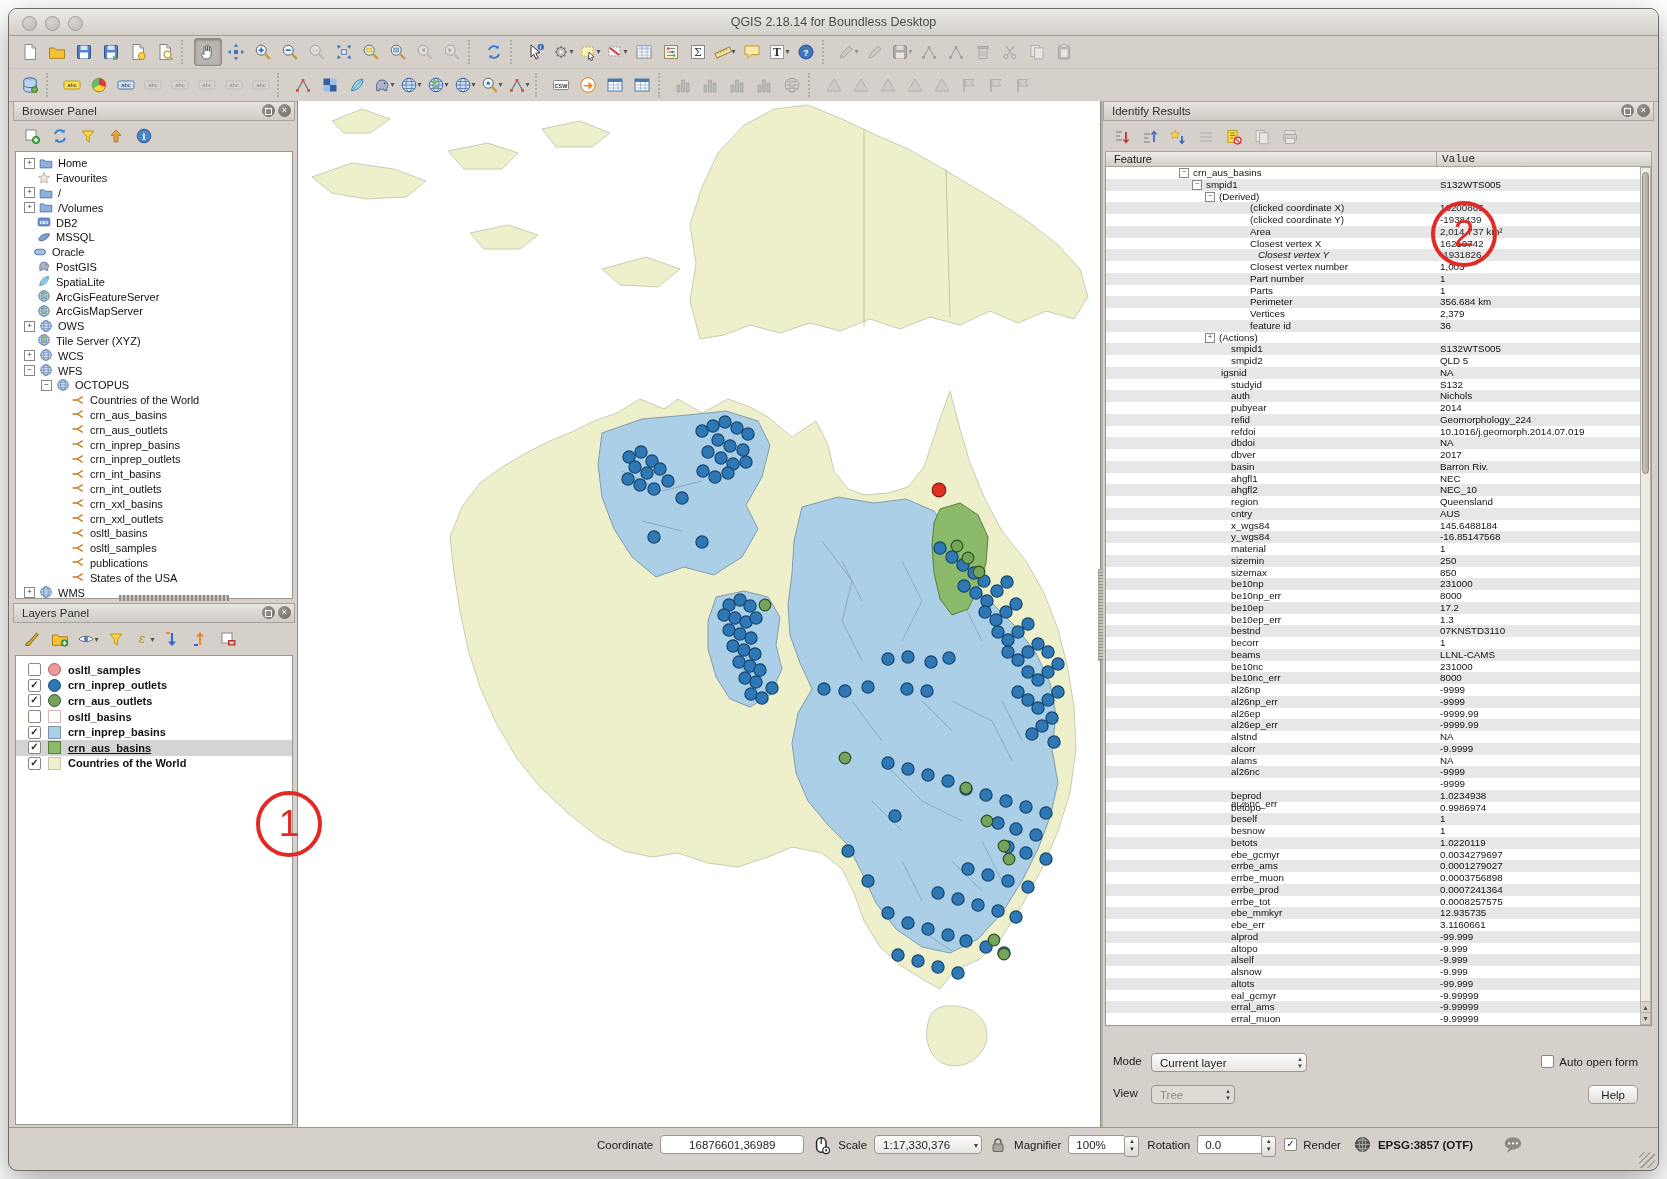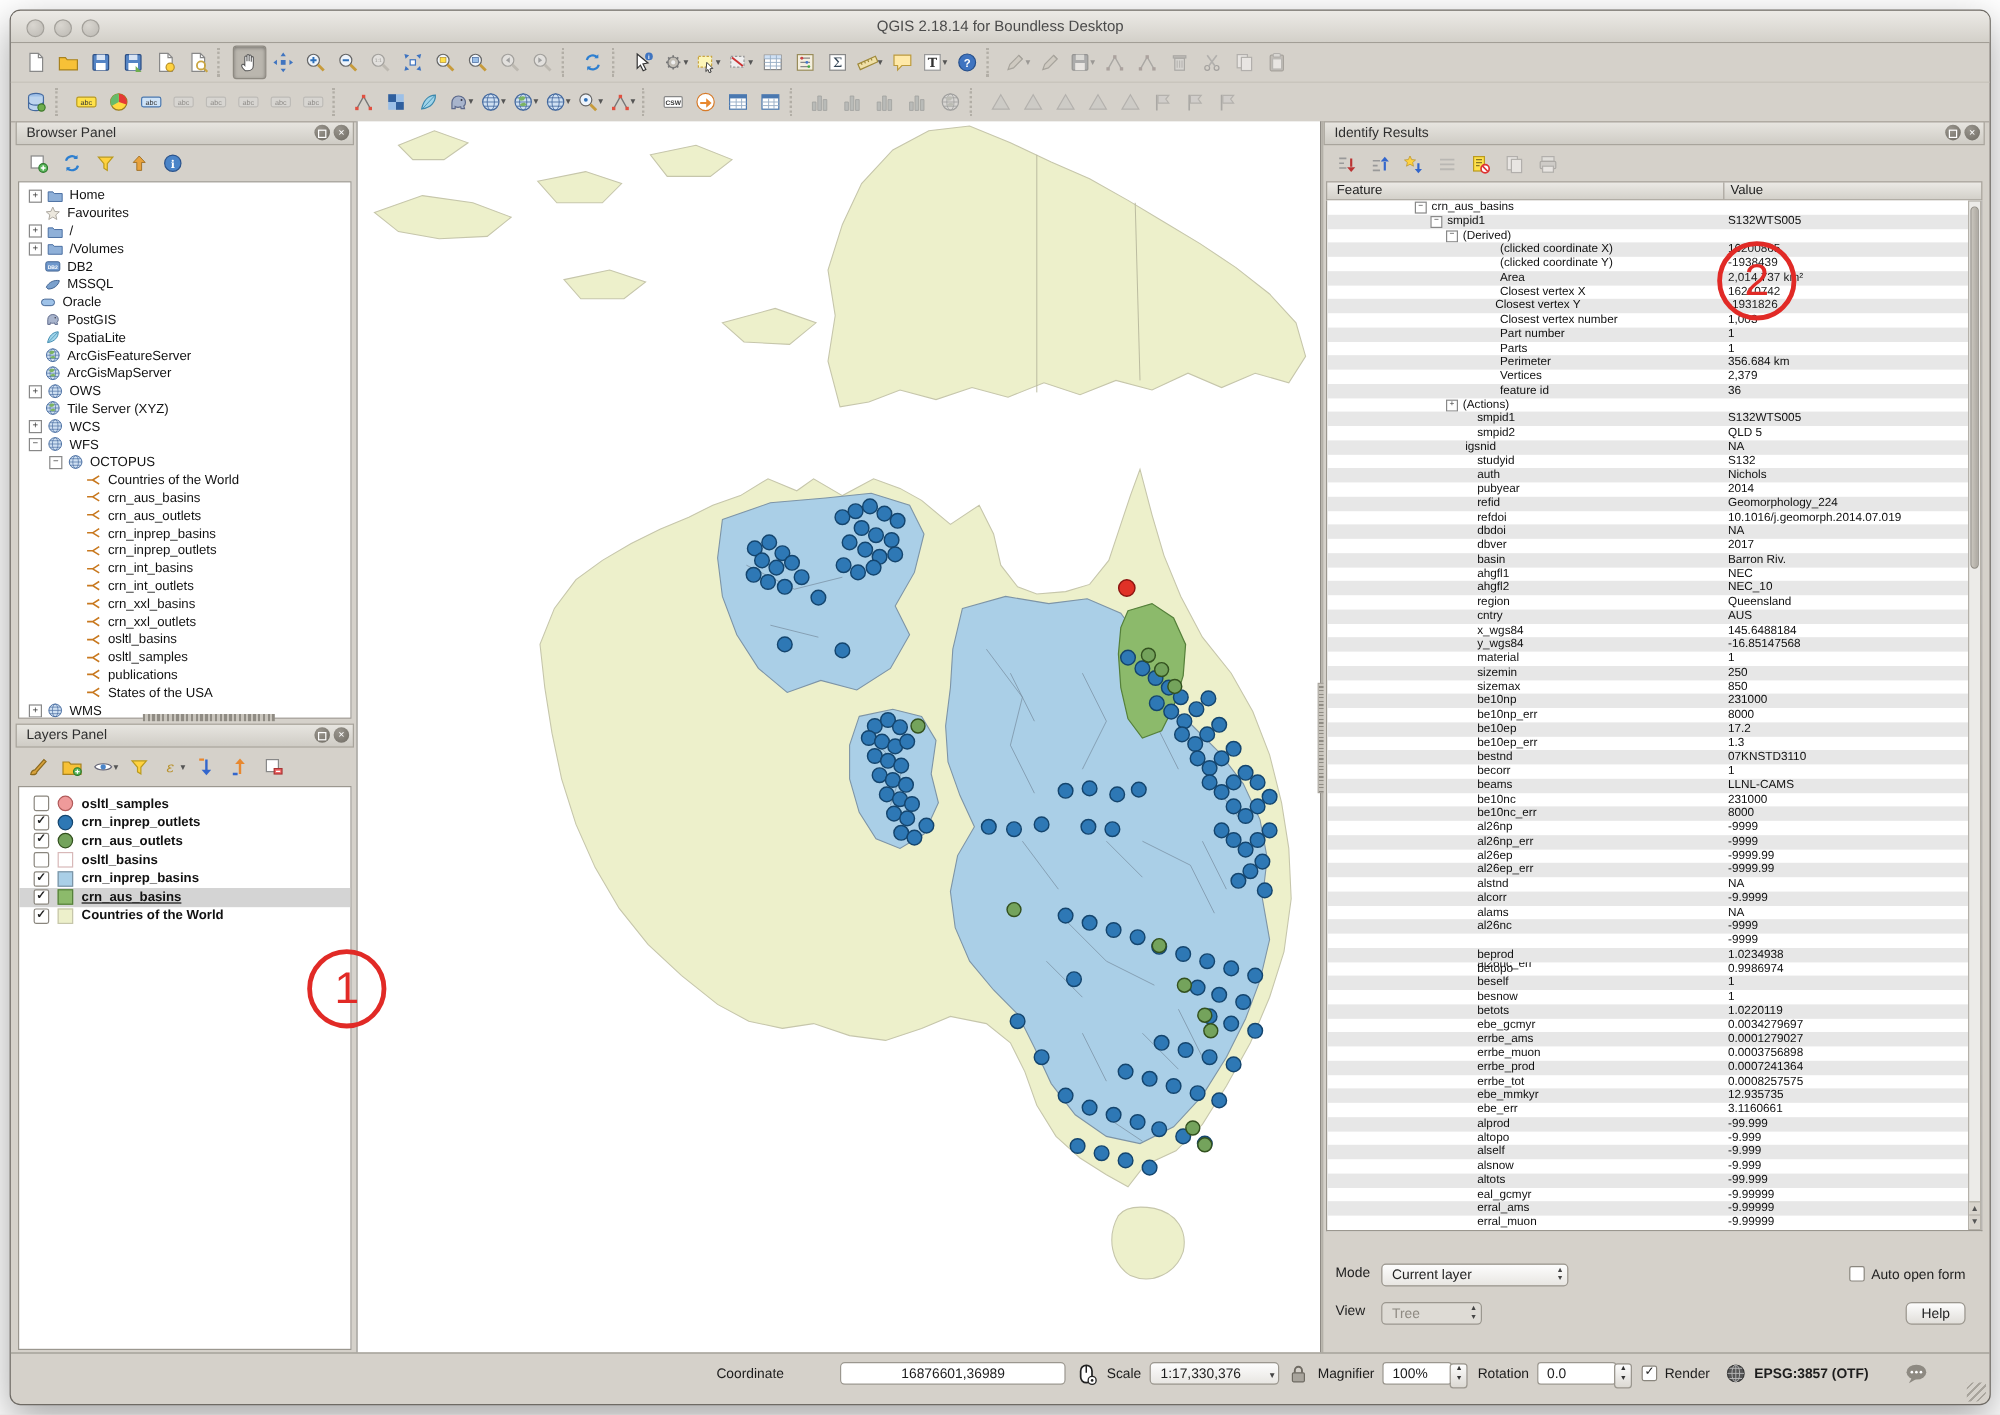--- a/index.html
+++ b/index.html
@@ -51,21 +51,21 @@
   .swatch{width:13px;height:13px;margin-right:7px;flex:0 0 auto;box-sizing:border-box;}
   .sw-circle{border-radius:50%;}
   
   #map{position:absolute;left:288px;top:92px;width:804px;height:1026px;background:#fff;
        border-left:1px solid #8e8a84;border-right:1px solid #8e8a84;box-sizing:border-box;}
   
   #identify{left:1094px;top:92px;right:4px;height:1026px;}
   .iheader{position:absolute;left:2px;right:2px;top:50px;height:16px;background:linear-gradient(#eceae6,#d3d0c9);
            border:1px solid #a8a49c;font-size:11px;color:#222;box-sizing:border-box;}
   .iheader .h1{position:absolute;left:8px;top:1px;}
-  .iheader .h2{position:absolute;left:336px;top:1px;}
+  .iheader .h2{position:absolute;left:336px;top:1px;font-family:Liberation Mono, monospace;}
   .iheader .hdiv{position:absolute;left:330px;top:0;bottom:0;width:1px;background:#a8a49c;}
   #irows{position:absolute;left:2px;right:2px;top:66px;height:858px;background:#fff;
          border:1px solid #9b978f;border-top:none;overflow:hidden;}
   .irow{position:relative;height:11.75px;font-size:9.8px;line-height:11.7px;color:#111;white-space:nowrap;}
   .irow.alt{background:#e7e7e7;}
   .irow .f{position:absolute;top:0;}
   .irow .v{position:absolute;left:334px;top:0;}
   .irow .exp{position:absolute;top:1px;width:8px;height:8px;font-size:7px;line-height:6px;}
   .iscroll{position:absolute;right:3px;top:66px;width:11px;height:858px;background:#ecebe8;border:1px solid #b5b1a9;box-sizing:border-box;}
   .ithumb{position:absolute;left:1px;right:1px;top:4px;height:300px;background:linear-gradient(90deg,#c9c5bd,#aeaaa2);border:1px solid #918d85;border-radius:4px;}
@@ -1563,21 +1563,21 @@
         </div>
         <div class="irow alt">
           <span class="f" style="left:144px;">Area</span>
           <span class="v">2,014.737 km²</span>
         </div>
         <div class="irow">
           <span class="f" style="left:144px;">Closest vertex X</span>
           <span class="v">16210742</span>
         </div>
         <div class="irow alt">
-          <span class="f" style="left:140px;">Closest vertex Y</span>
+          <span class="f" style="left:152px;font-style:italic;">Closest vertex Y</span>
           <span class="v">-1931826</span>
         </div>
         <div class="irow">
           <span class="f" style="left:144px;">Closest vertex number</span>
           <span class="v">1,003</span>
         </div>
         <div class="irow alt">
           <span class="f" style="left:144px;">Part number</span>
           <span class="v">1</span>
         </div>
@@ -1852,21 +1852,21 @@
       <span style="position:absolute;left:8px;top:2px;">View</span>
       <span class="combo gray" style="position:absolute;left:46px;top:0;width:84px;">
         <span>Tree</span><span class="stp">▲<br>▼</span>
       </span>
       <span class="btn" style="position:absolute;right:14px;top:0;">Help</span>
     </div>
   </div>
 
   <div id="statusbar">
     <span>Coordinate</span>
-    <span class="sinput" style="width:188px;margin-left:40px;">16876601,36989</span>
+    <span class="sinput" style="width:144px;">16876601,36989</span>
     <span class="ticon">
         <svg width="20" height="20" viewBox="0 0 18 18">
           <rect x="5" y="2.5" width="8.5" height="13" rx="4.2" fill="#fff" stroke="#222" stroke-width="1.3"></rect>
           <line x1="9.2" y1="2.5" x2="9.2" y2="8" stroke="#222" stroke-width="1.1"></line>
           <circle cx="13.6" cy="13.8" r="3" fill="#fff" stroke="#222"></circle>
           <circle cx="13.6" cy="13.8" r="1" fill="#222"></circle>
         </svg>
       </span>
     <span>Scale</span>
     <span class="combo" style="width:108px;"><span>1:17,330,376</span><span class="stp" style="font-size:8px;line-height:15px;">▾</span></span>

